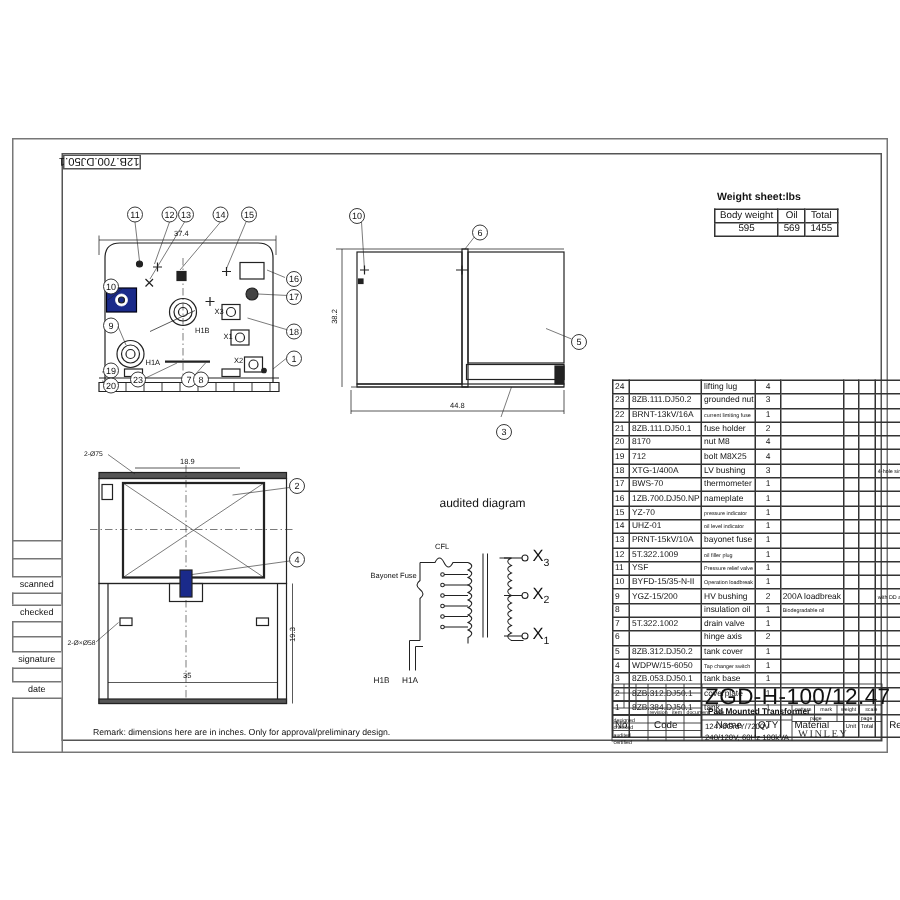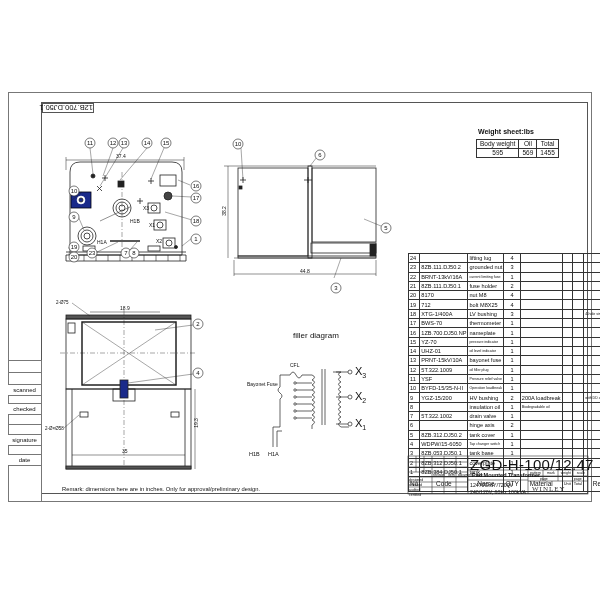--- a/index.html
+++ b/index.html
@@ -269,21 +269,21 @@
 
 <div class="abs dim" style="left:219px;top:208px;transform:rotate(-90deg);">38.2</div>
 <div class="abs dim" style="left:300px;top:268px;">44.8</div>
 
 <div class="abs dim" style="left:120px;top:305px;">18.9</div>
 <div class="abs dim" style="left:122px;top:448px;">35</div>
 <div class="abs dim" style="left:191px;top:420px;transform:rotate(-90deg);">19.3</div>
 <div class="abs dim" style="left:56px;top:300px;font-size:4.5px;">2-Ø75</div>
 <div class="abs dim" style="left:45px;top:426px;font-size:4.5px;">2-Ø×Ø58</div>
 
-<div class="abs wiring-title">filler diagram</div>
+<div class="abs wiring-title">audited diagram</div>
 <div class="abs small" style="left:290px;top:362px;">CFL</div>
 <div class="abs small" style="left:247px;top:381px;">Bayonet Fuse</div>
 <div class="abs small" style="left:249px;top:451px;font-size:5.5px;">H1B</div>
 <div class="abs small" style="left:268px;top:451px;font-size:5.5px;">H1A</div>
 <div class="abs" style="left:355px;top:365px;font-size:11px;"><span>X</span><sub style="font-size:7px;">3</sub></div>
 <div class="abs" style="left:355px;top:390px;font-size:11px;"><span>X</span><sub style="font-size:7px;">2</sub></div>
 <div class="abs" style="left:355px;top:417px;font-size:11px;"><span>X</span><sub style="font-size:7px;">1</sub></div>
 
 <div class="abs wt">Weight sheet:lbs</div>
 <table class="abs wtable">

